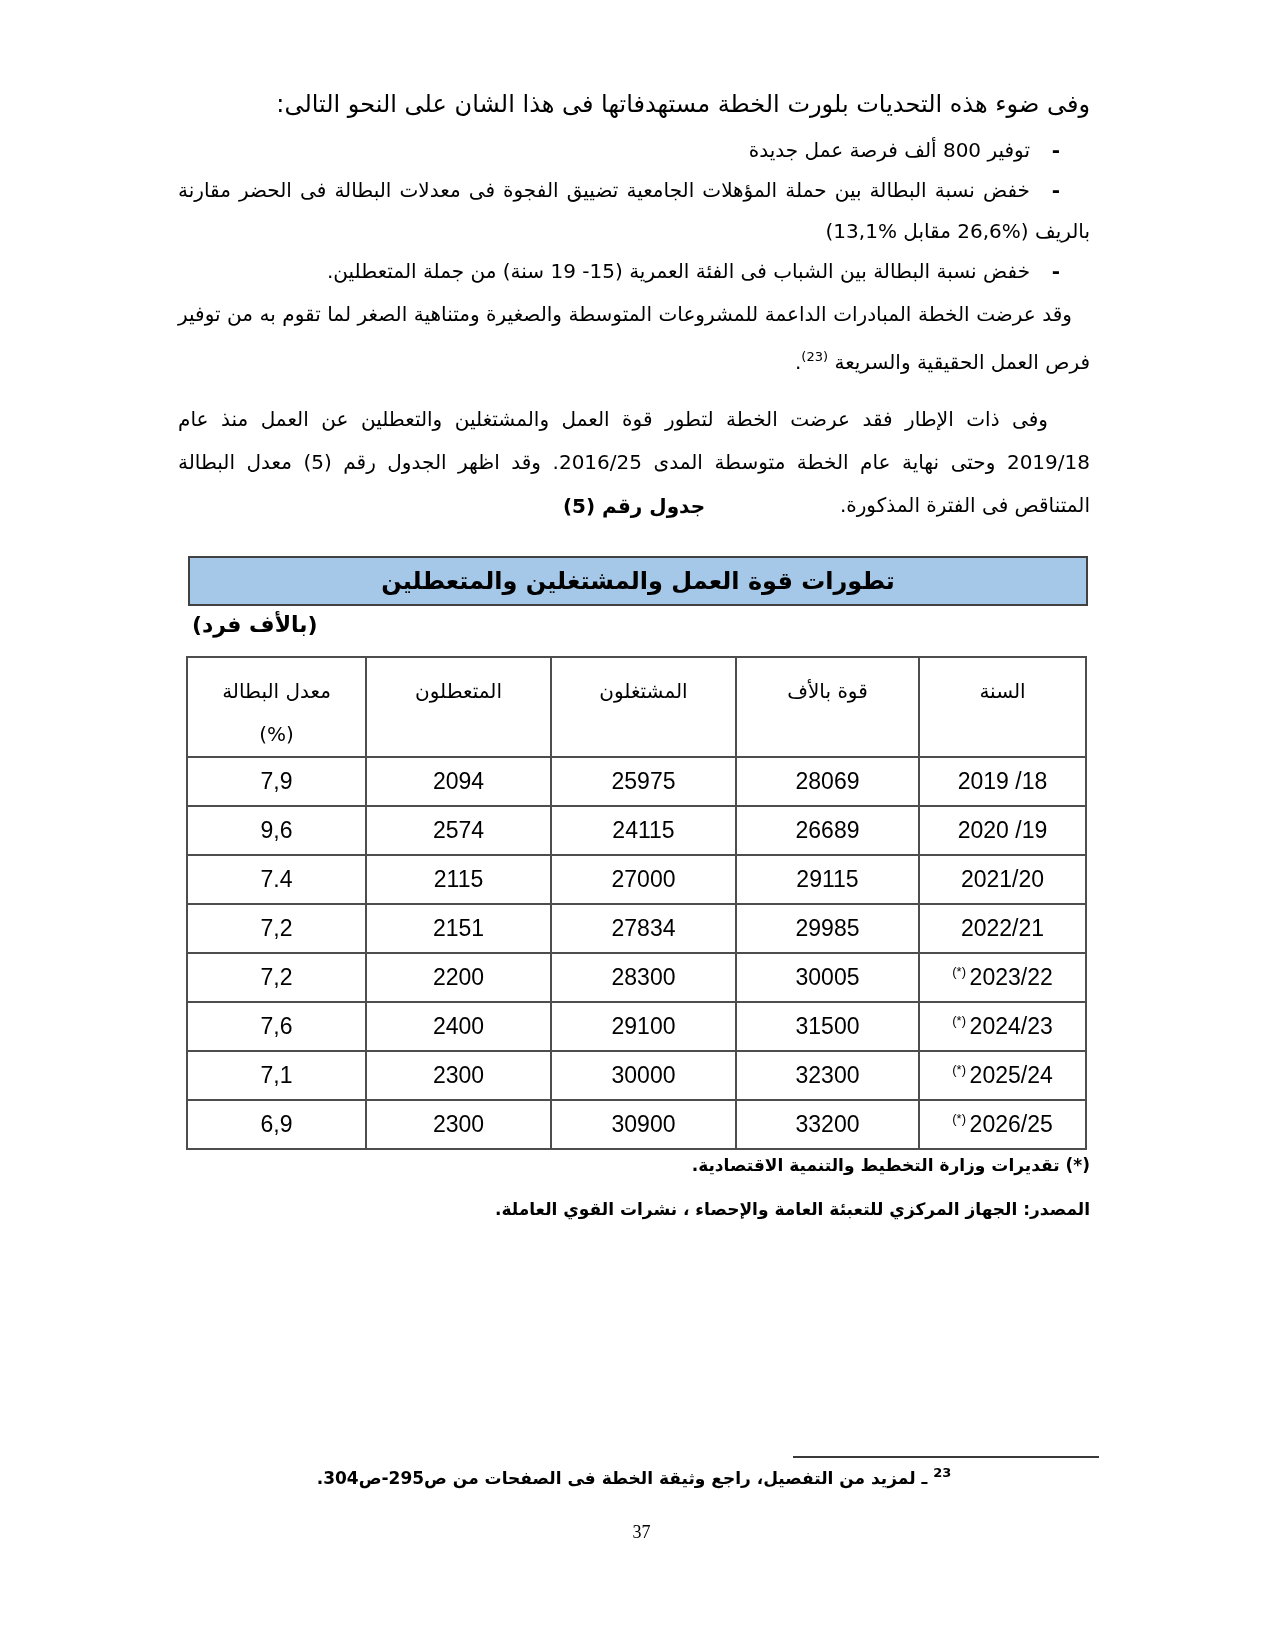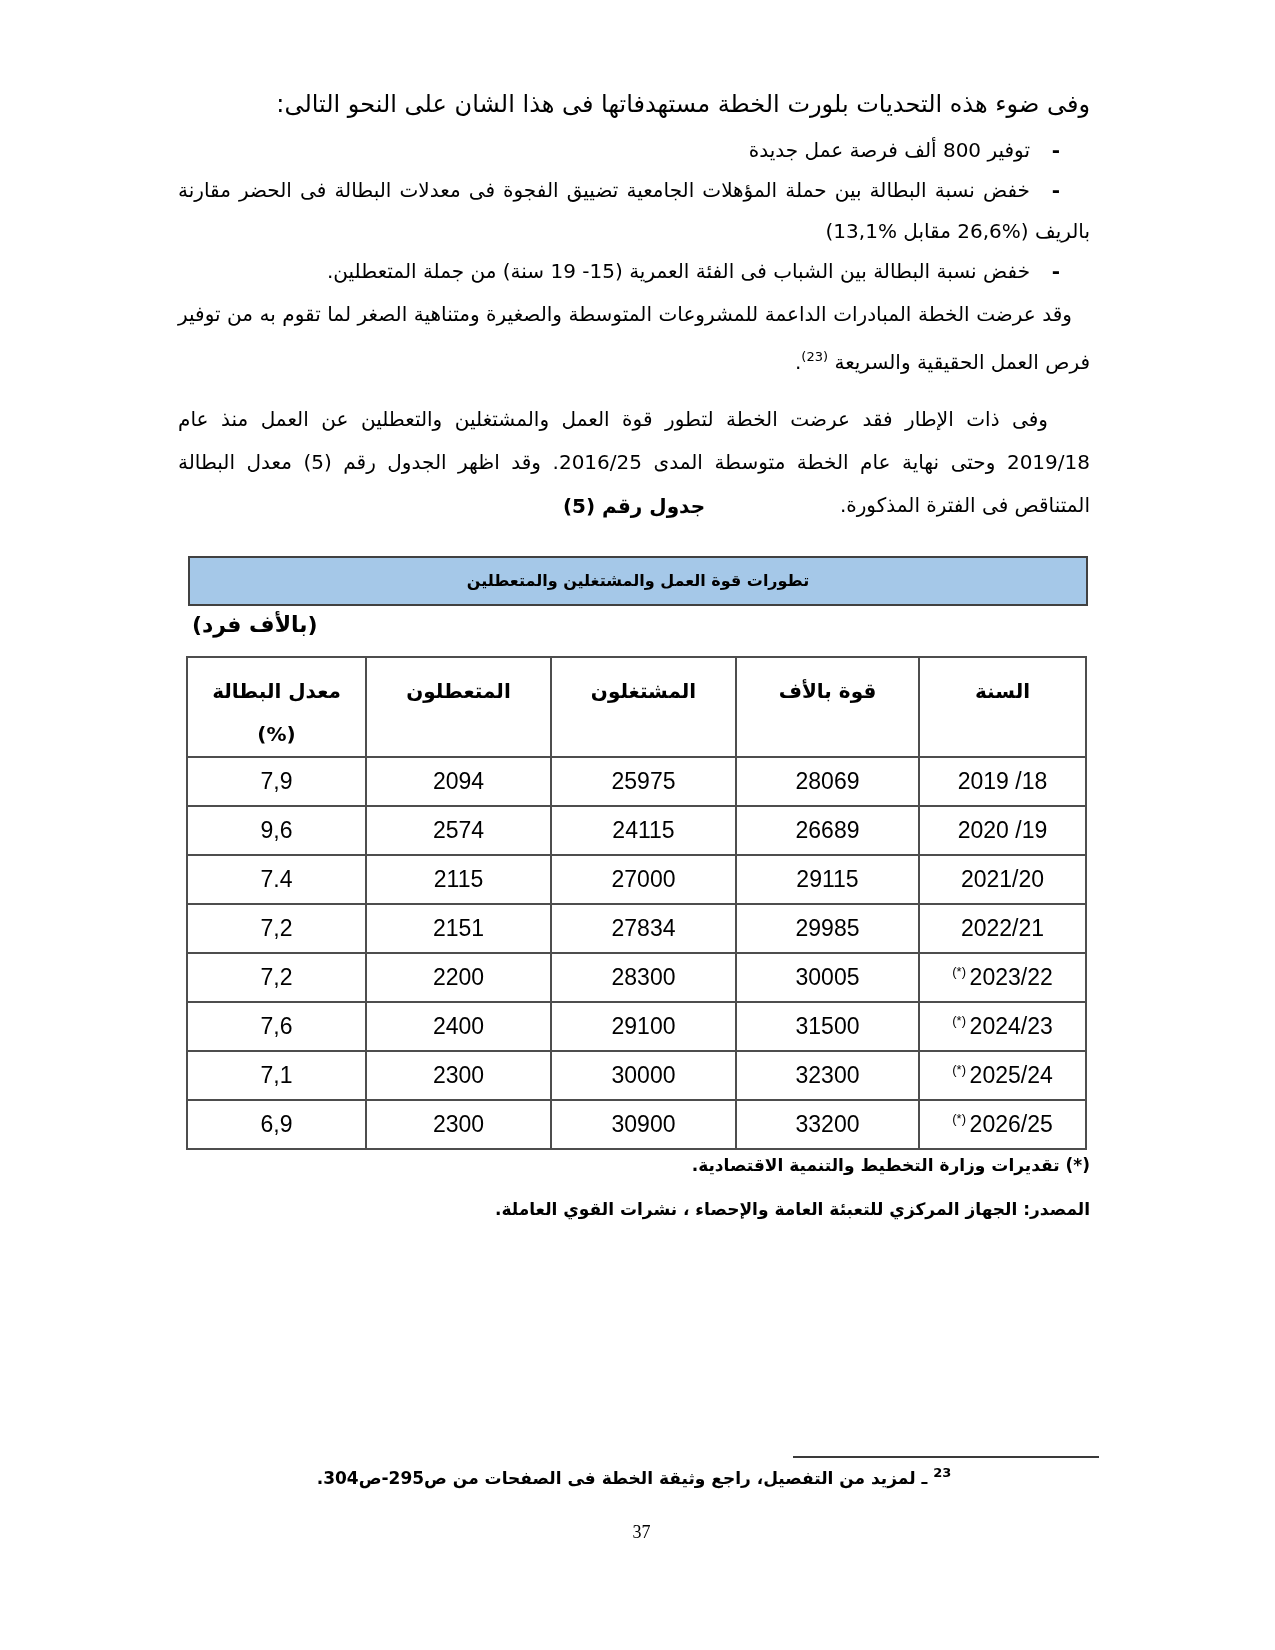--- a/index.html
+++ b/index.html
@@ -32,36 +32,36 @@
   .para-1 { top: 290px; line-height: 2.4; text-indent: 18px; }
   .para-2 { top: 398px; line-height: 2.15; text-indent: 42px; }
   sup.fnref { font-size: 13px; vertical-align: super; line-height: 0; }
   .caption {
     position: absolute; top: 494px; right: 185px; left: 178px;
     font-size: 20px; font-weight: bold; text-align: center;
   }
   .banner {
     position: absolute; top: 556px; right: 187px; width: 900px; height: 50px;
     border: 2px solid #414141;
-    font-size: 16px; font-weight: bold; text-align: center; line-height: 46px;
+    font-size: 24px; font-weight: bold; text-align: center; line-height: 46px;
   }
   .unit-note {
     position: absolute; top: 612px; left: 192px;
     font-size: 22px; font-weight: bold;
   }
   table.data {
     position: absolute; top: 656px; right: 188px;
     width: 899px; border-collapse: collapse; table-layout: fixed;
   }
   table.data th, table.data td {
     border: 2px solid #4d4d4d; text-align: center; overflow: hidden;
   }
   table.data th {
     height: 97px; vertical-align: top; padding-top: 12px;
-    font-size: 20px; font-weight: bold; line-height: 2.15;
+    font-size: 20px; font-weight: normal; line-height: 2.15;
   }
   table.data td {
     height: 49px; vertical-align: middle;
     font-family: Liberation Sans, sans-serif;
     font-size: 23px;
   }
   td.year-cell { font-size: 22px; }
   .year-wrap { direction: ltr; unicode-bidi: isolate; }
   sup.star { font-size: 13px; vertical-align: super; line-height: 0; }
   .tbl-fn {

